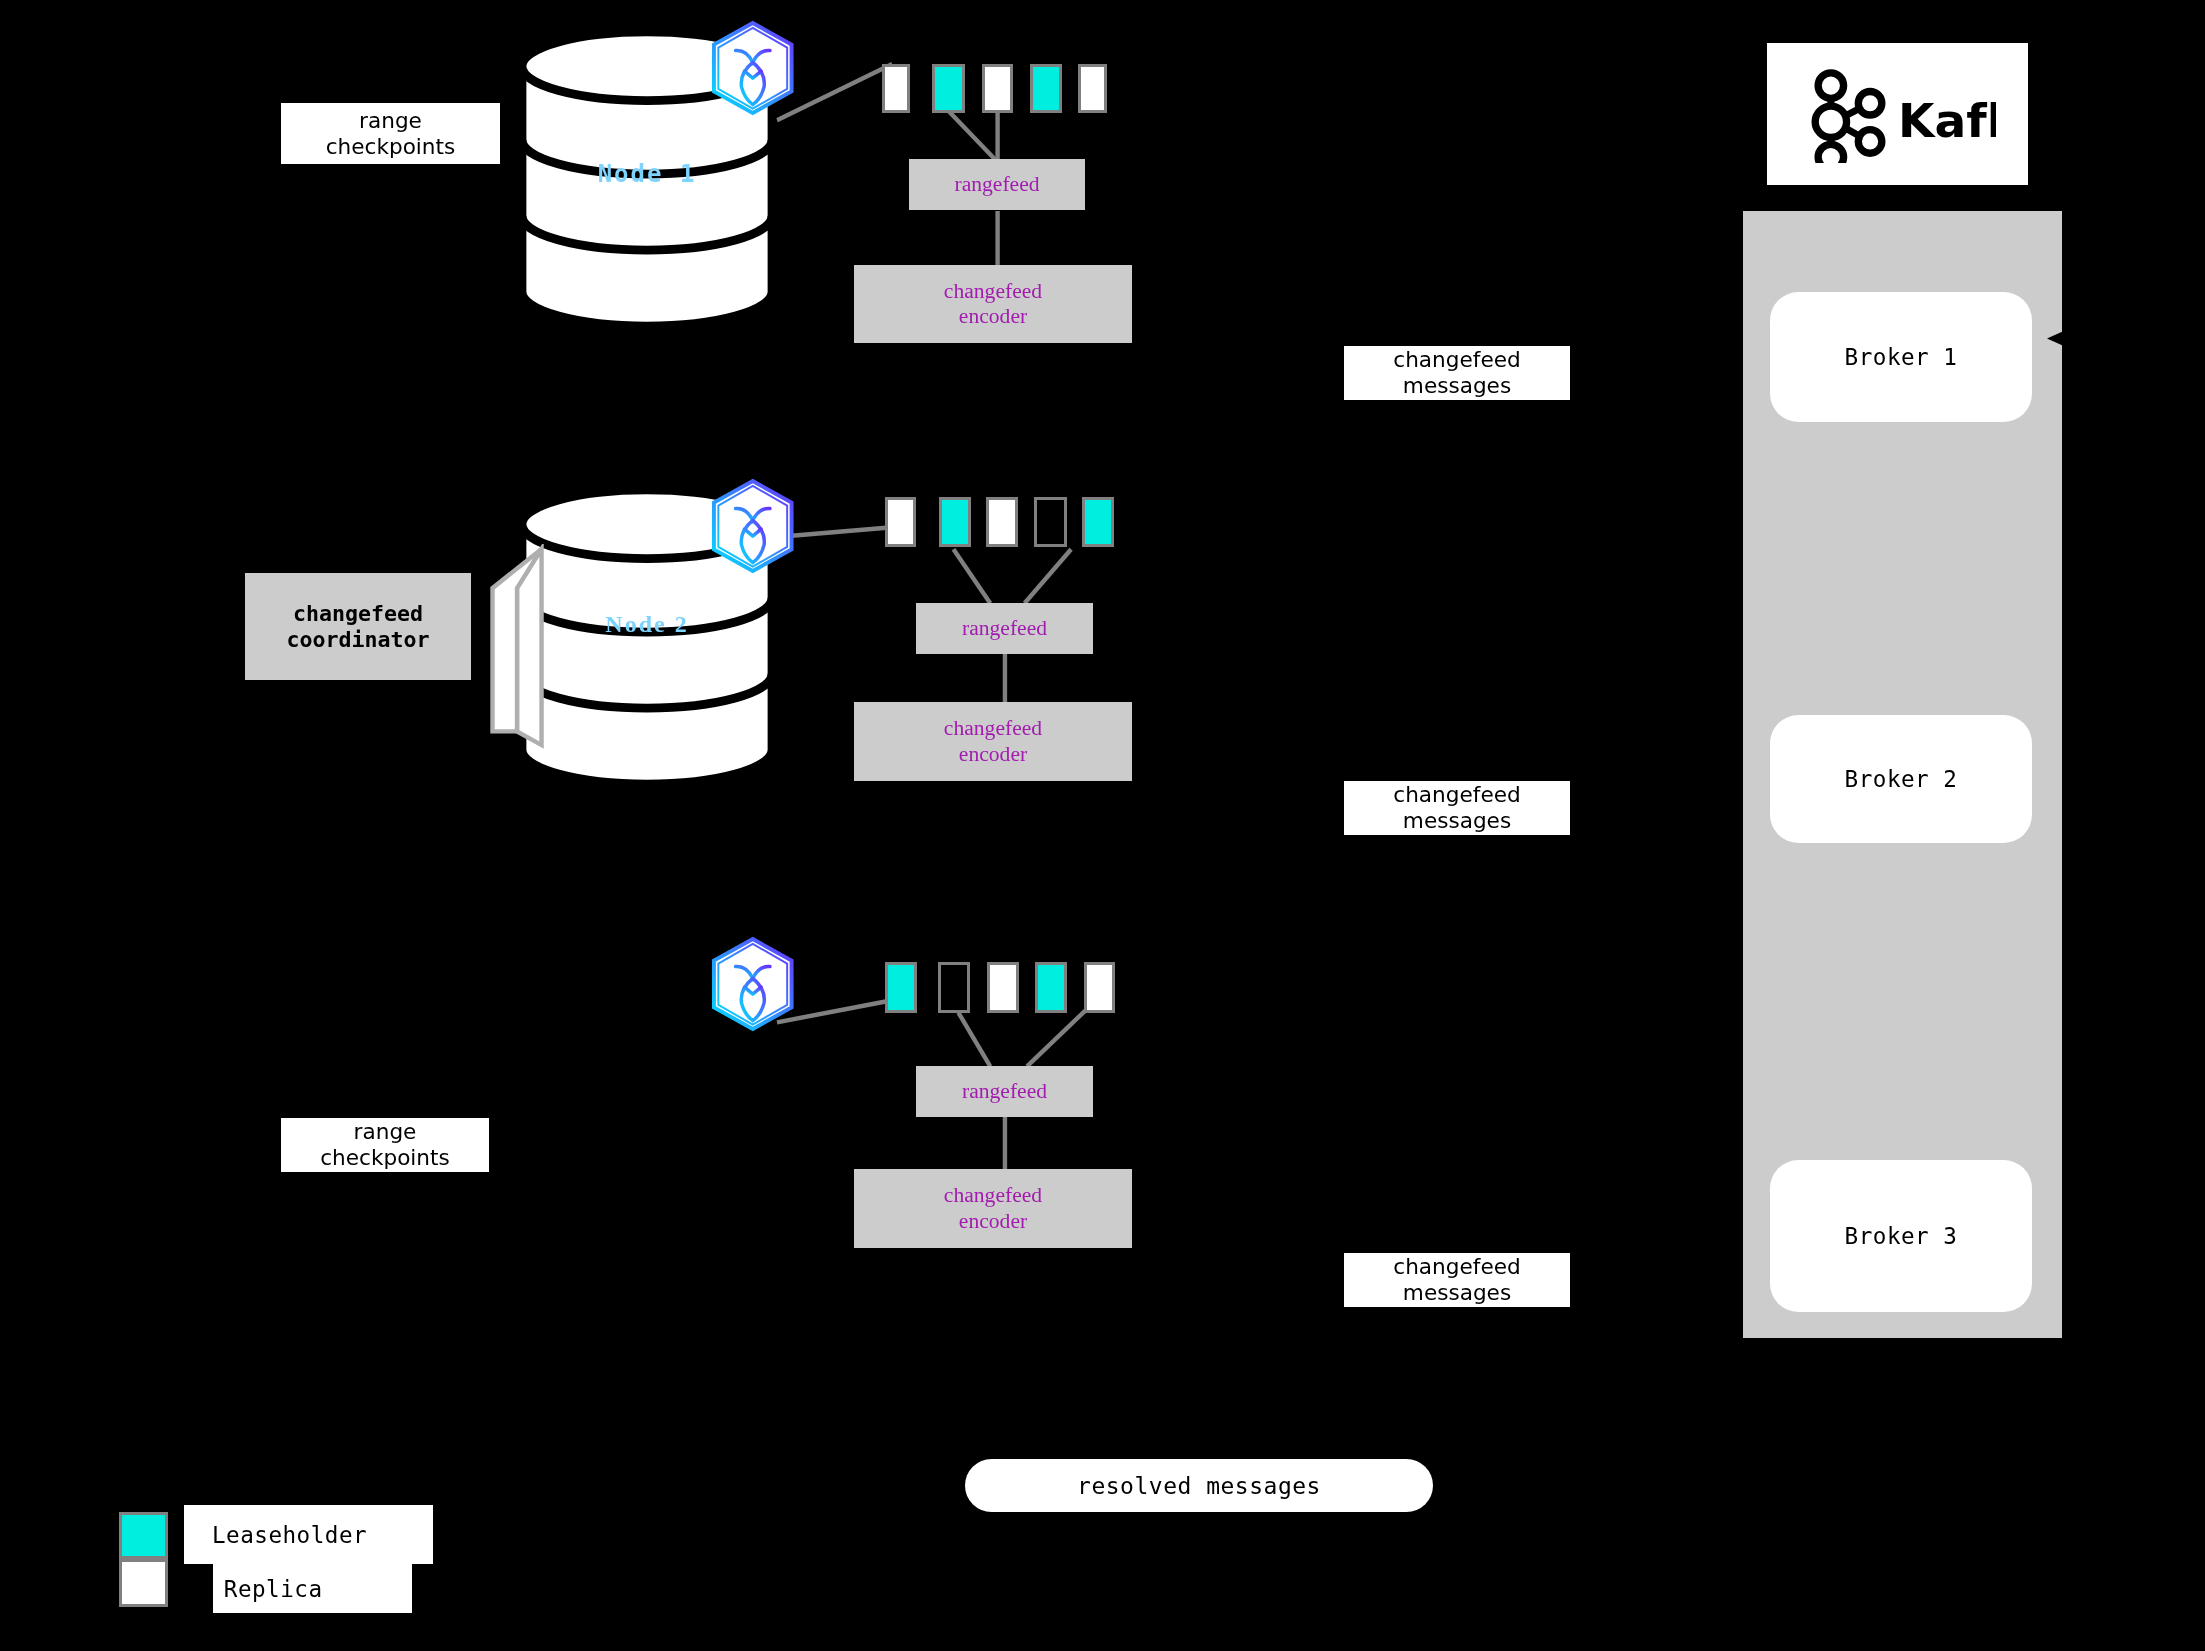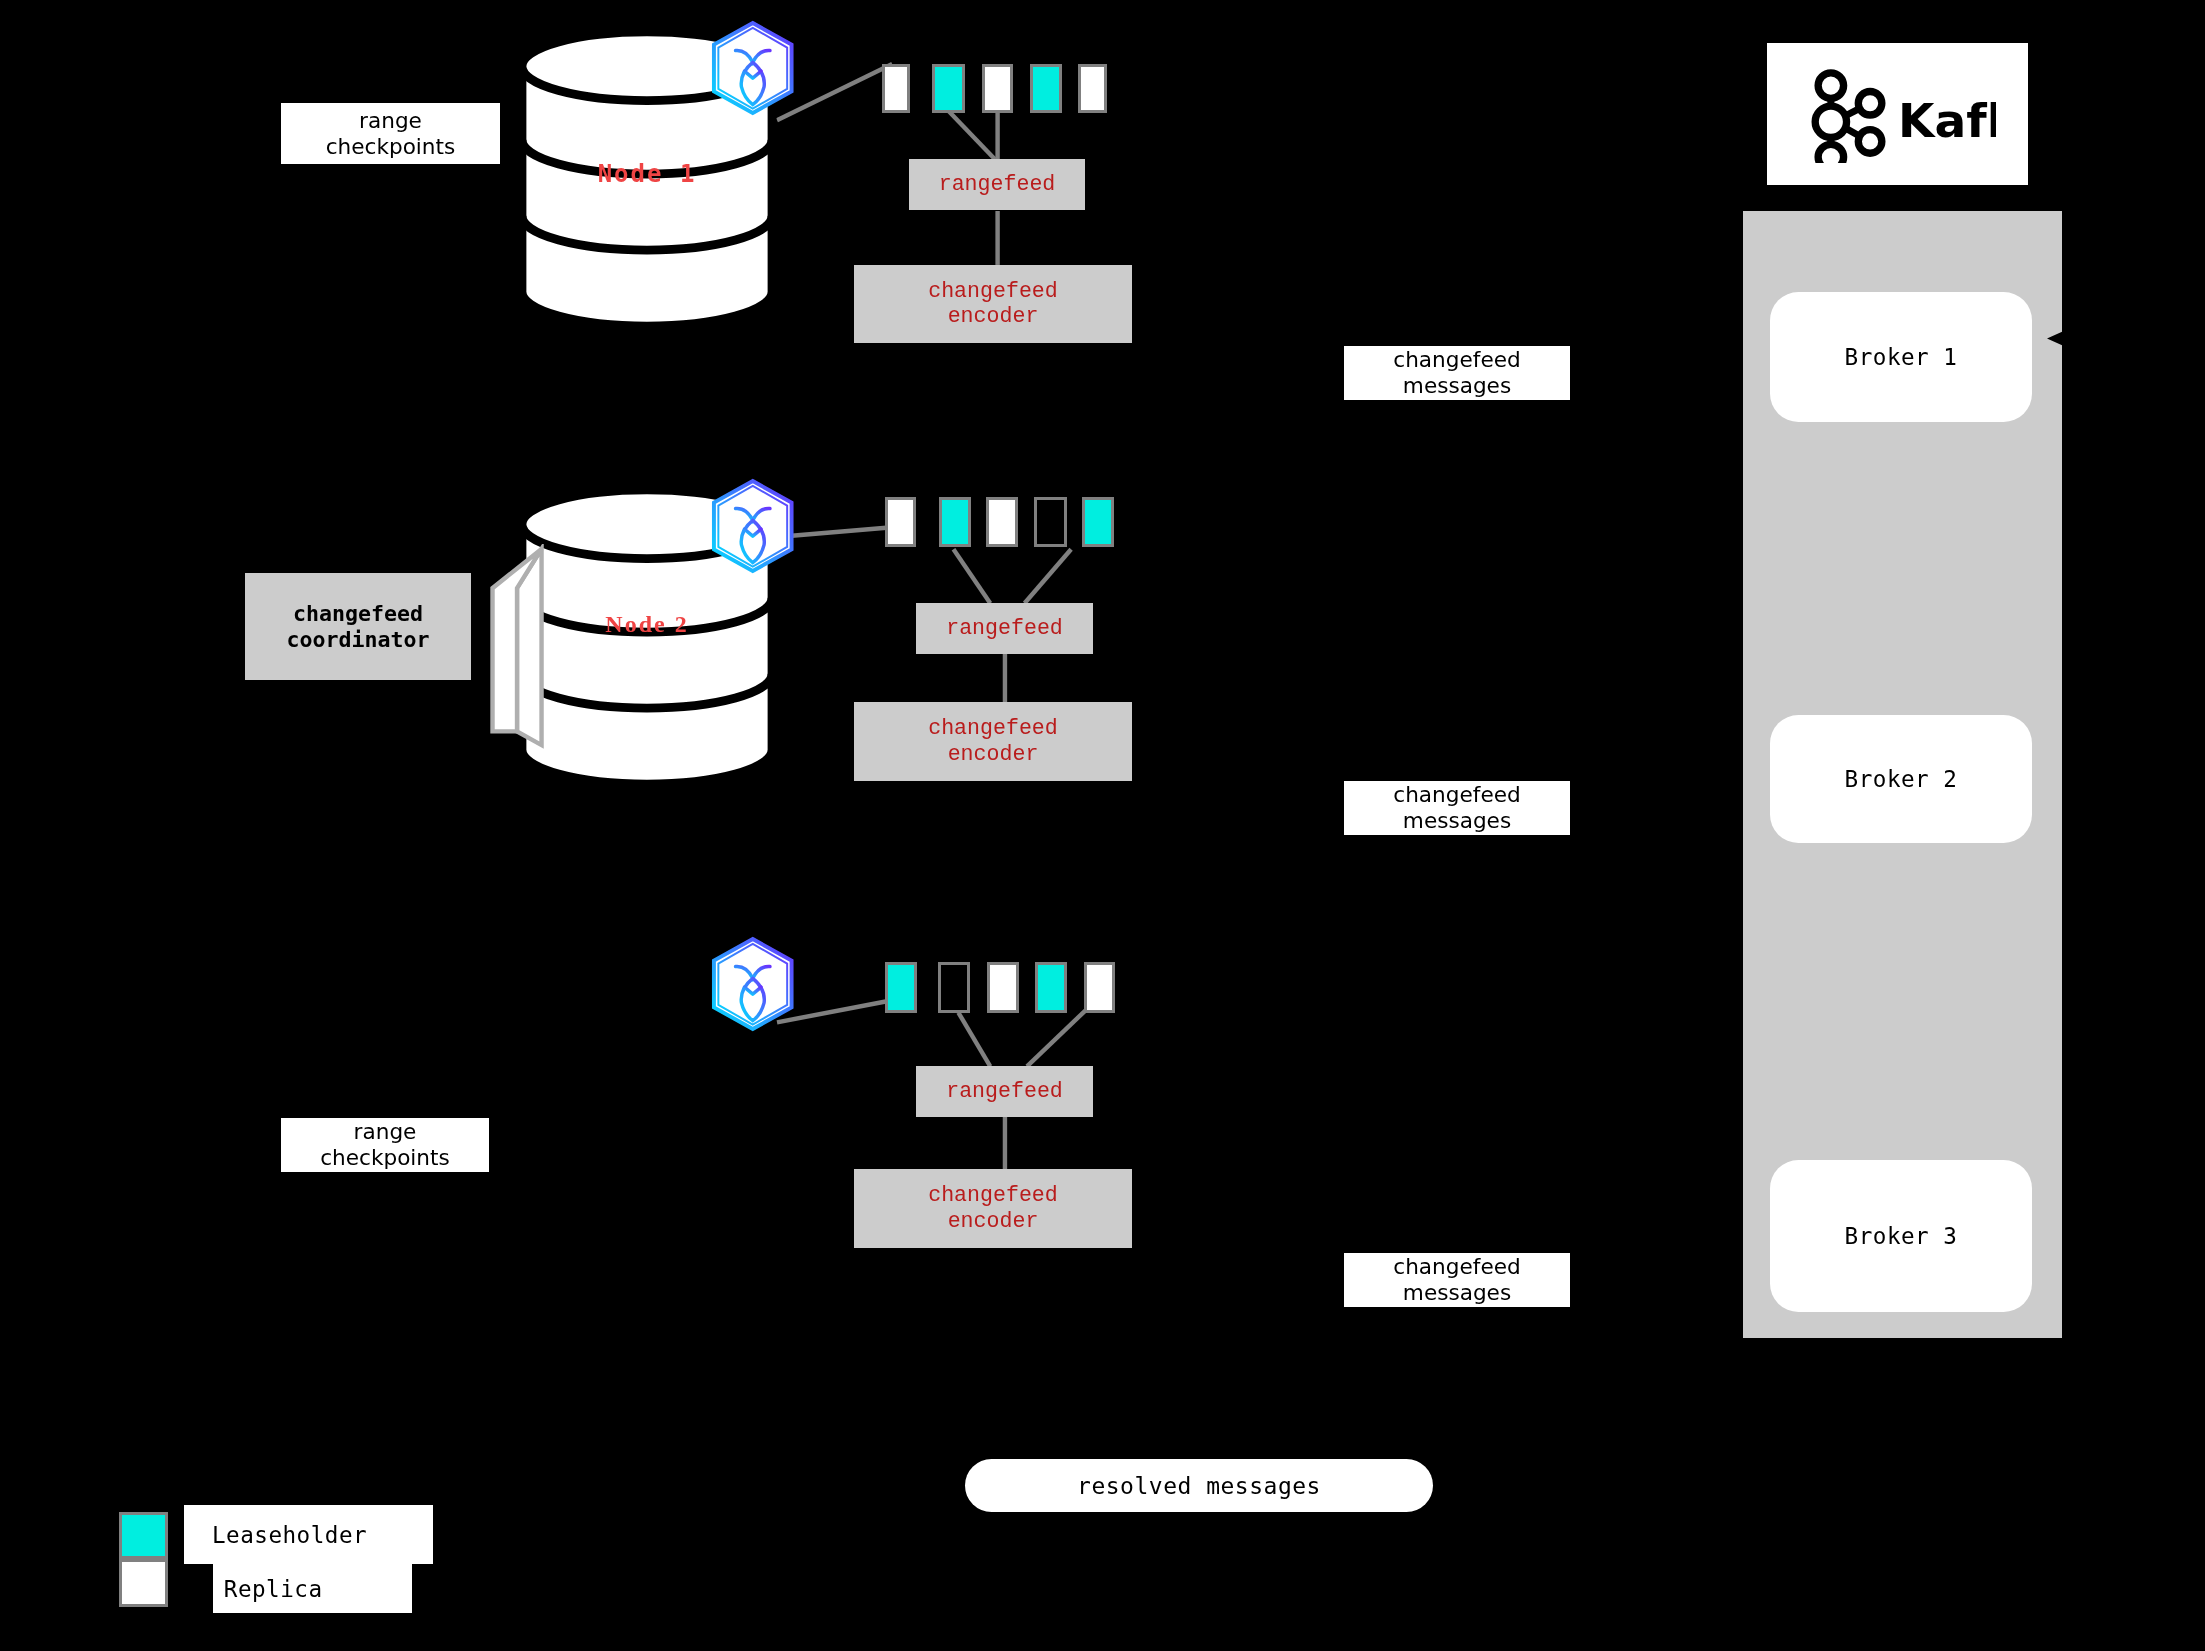--- a/index.html
+++ b/index.html
@@ -5,37 +5,37 @@
   html,body{margin:0;padding:0;background:#000;}
   #stage{position:relative;width:2205px;height:1652px;background:#000;overflow:hidden;
          font-family:"DejaVu Sans Mono",monospace;}
   .abs{position:absolute;}
 
   
   .cyl{position:absolute;}
   .cyl svg{display:block;width:100%;height:100%;}
   .node-label{position:absolute;left:0;width:100%;text-align:center;
               font-family:"DejaVu Sans Mono",monospace;font-weight:bold;
-              color:#ef4444;font-size:24px;letter-spacing:2px;}
+              color:#7dd3fc;font-size:24px;letter-spacing:2px;}
 
   
   .crdb-logo{position:absolute;}
   .crdb-logo svg{display:block;width:100%;height:100%;}
 
   
   .range{position:absolute;border:3.4px solid #808080;box-sizing:border-box;}
   .range.leaseholder{background:#00EEE0;}
   .range.replica{background:#FFFFFF;}
   .range.empty{background:transparent;}
 
   
-  .gbox{position:absolute;background:#CCCCCC;color:#b91c1c;
+  .gbox{position:absolute;background:#CCCCCC;color:#a21caf;
         display:flex;align-items:center;justify-content:center;
         text-align:center;line-height:1.12;
-        font-family:Liberation Mono, monospace;font-size:21.6px;}
+        font-family:Liberation Serif, serif;font-size:21.6px;}
   .gbox.two-line{line-height:1.18;}
 
   
   .coord-box{position:absolute;background:#CCCCCC;color:#000;
         display:flex;align-items:center;justify-content:center;
         text-align:center;line-height:1.2;font-weight:bold;
         font-family:"DejaVu Sans Mono",monospace;font-size:21.6px;}
   .coord-wedge{position:absolute;}
   .coord-wedge svg{display:block;width:100%;height:100%;}
 

